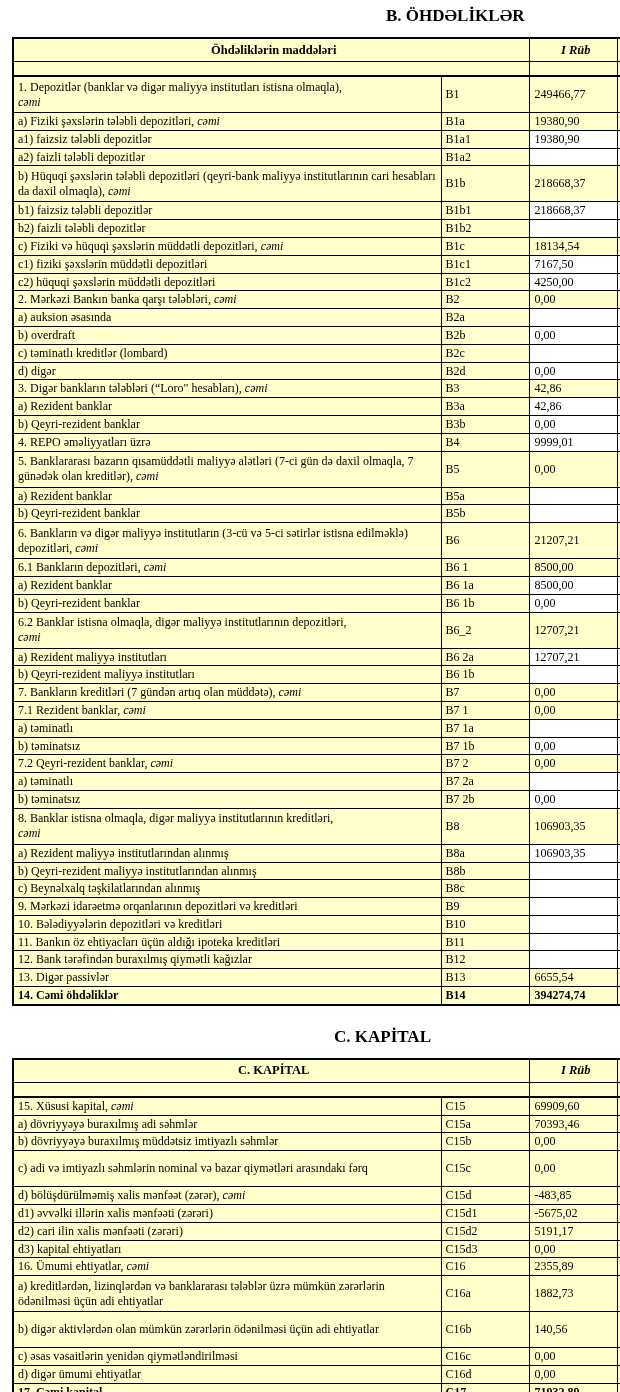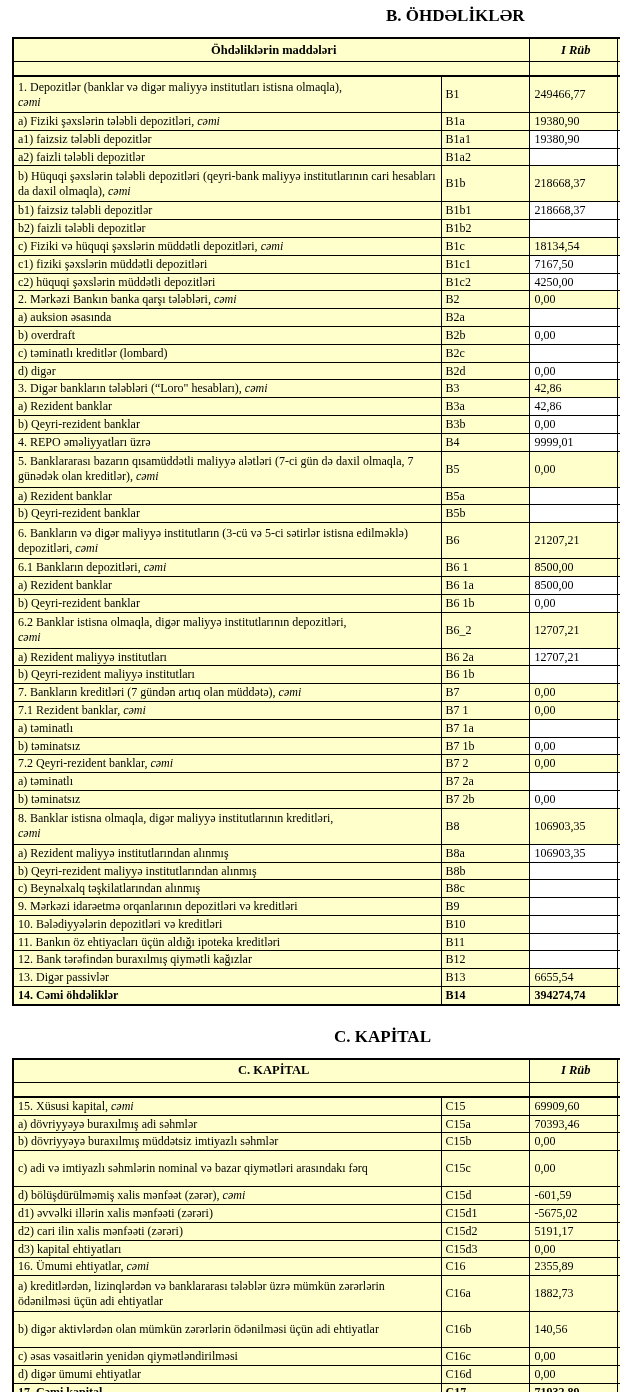--- a/index.html
+++ b/index.html
@@ -380,21 +380,21 @@
       </tr>
       <tr class="tall">
         <td class="ind1"><span>c) adi və imtiyazlı səhmlərin nominal və bazar qiymətləri arasındakı fərq</span></td>
         <td class="code">C15c</td>
         <td class="val">0,00</td>
         <td class="cut"></td>
       </tr>
       <tr>
         <td class="ind1"><span>d) bölüşdürülməmiş xalis mənfəət (zərər),</span> <i>cəmi</i></td>
         <td class="code">C15d</td>
-        <td class="val">-601,59</td>
+        <td class="val">-483,85</td>
         <td class="cut"></td>
       </tr>
       <tr>
         <td class="ind2"><span>d1) əvvəlki illərin xalis mənfəəti (zərəri)</span></td>
         <td class="code">C15d1</td>
         <td class="val">-5675,02</td>
         <td class="cut"></td>
       </tr>
       <tr>
         <td class="ind2"><span>d2) cari ilin xalis mənfəəti (zərəri)</span></td>

